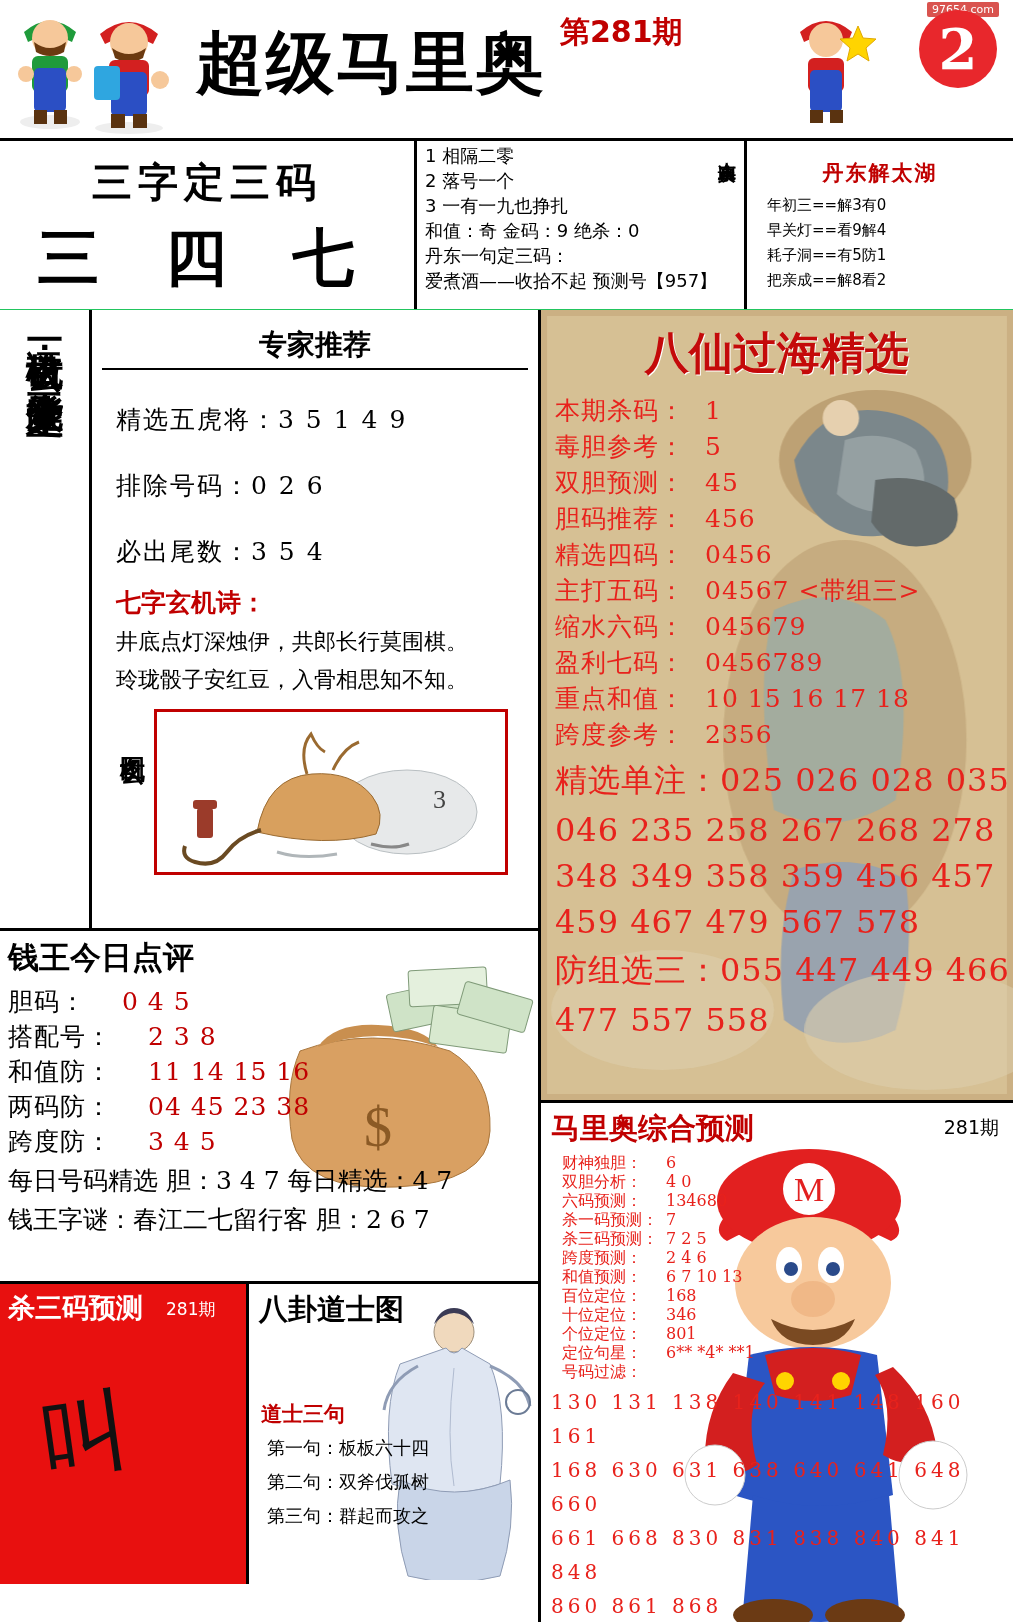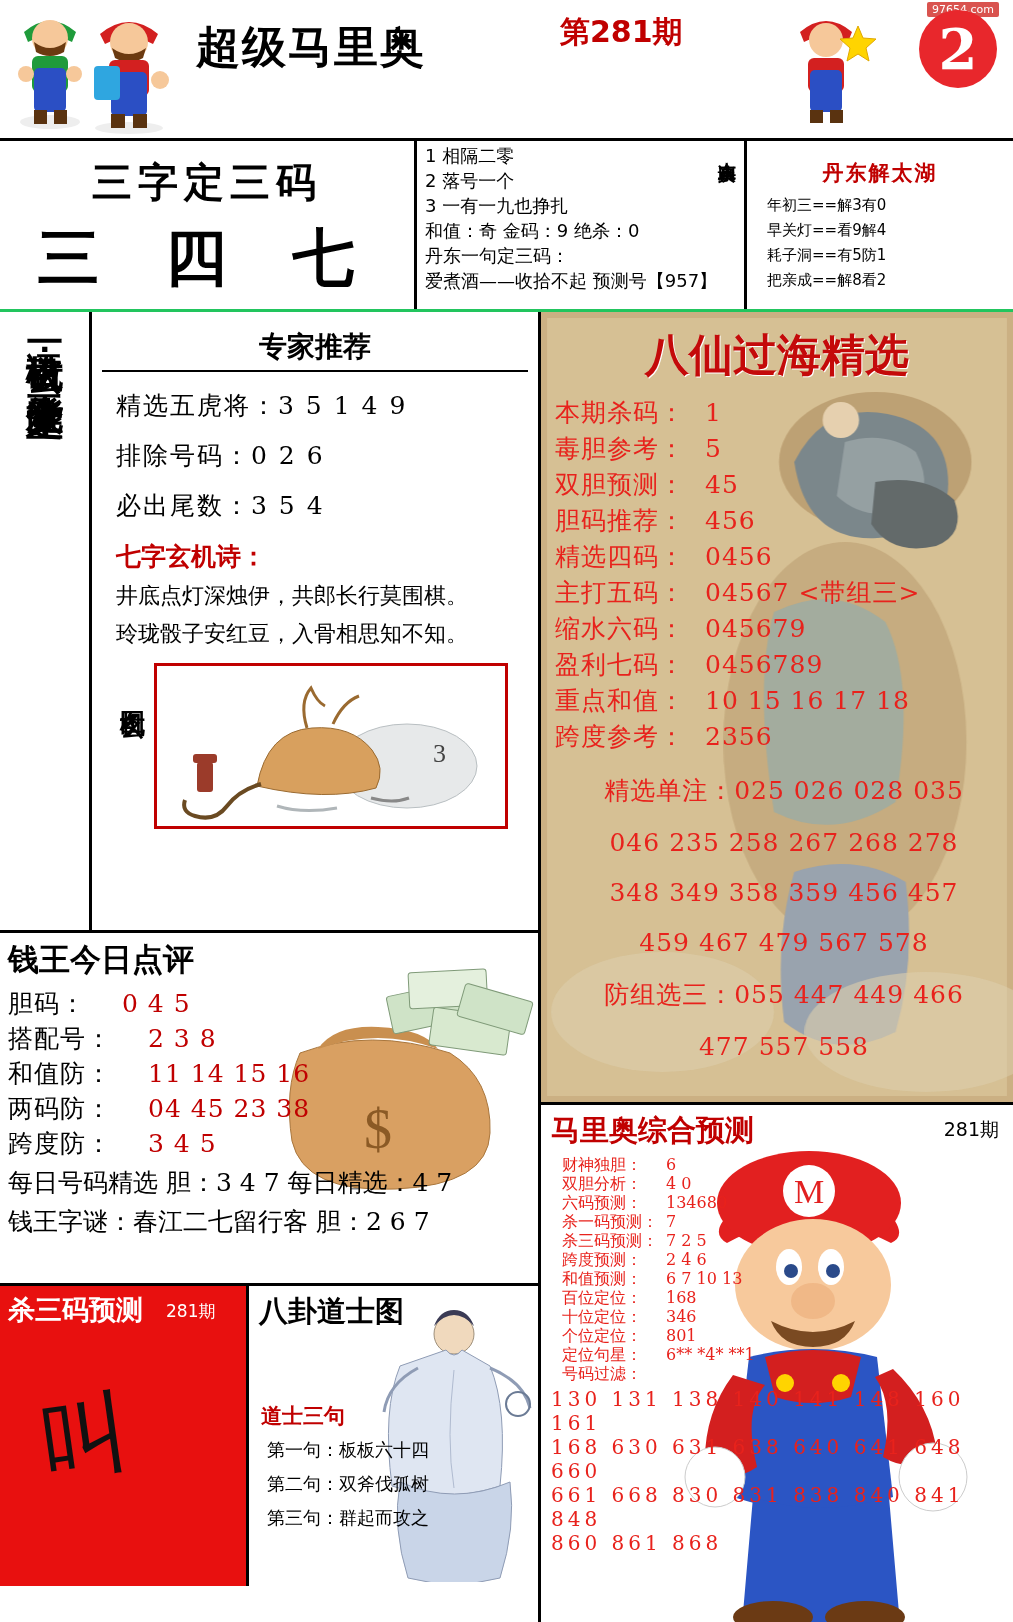--- a/index.html
+++ b/index.html
@@ -4,31 +4,31 @@
 <style>
   html,body{margin:0;padding:0;background:#fff;}
   body{width:1013px;height:1622px;font-family:"DejaVu Sans","Liberation Sans",sans-serif;}
   .page{position:relative;width:1013px;height:1622px;overflow:hidden;background:#fff;}
 
   
   .header{position:relative;height:138px;border-bottom:3px solid #000;background:#fff;}
   .hdr-left-imgs{position:absolute;left:0;top:0;width:186px;height:136px;}
   .luigi{position:absolute;left:4px;top:2px;width:92px;height:128px;}
   .mario-h{position:absolute;left:74px;top:4px;width:110px;height:130px;}
-  .title-main{position:absolute;left:196px;top:18px;font-size:44px;font-weight:bold;
+  .title-main{position:absolute;left:196px;top:18px;font-size:68px;font-weight:bold;
     font-family:"DejaVu Serif","Liberation Serif",serif;letter-spacing:2px;color:#000;text-align:center;}
   .issue{position:absolute;left:560px;top:12px;font-size:30px;color:#c00000;font-weight:bold;}
   .mario-h2{position:absolute;left:780px;top:6px;width:96px;height:126px;}
   .badge-circle{position:absolute;right:16px;top:10px;width:78px;height:78px;border-radius:50%;
     background:#e8272c;color:#fff;font-size:56px;font-weight:bold;display:flex;align-items:center;justify-content:center;
     font-family:"DejaVu Serif","Liberation Serif",serif;}
   .site-tag{position:absolute;right:14px;top:2px;background:#d9534f;color:#fff;font-size:11px;padding:1px 5px;border-radius:2px;}
 
   
-  .row2{display:flex;height:168px;border-bottom:3px solid #22c55e;}
+  .row2{display:flex;height:168px;border-bottom:1px solid #22c55e;}
   .r2-a{width:414px;border-right:3px solid #000;display:flex;flex-direction:column;align-items:center;justify-content:center;}
   .r2-a .t1{font-size:40px;font-weight:bold;font-family:"DejaVu Serif","Liberation Serif",serif;letter-spacing:6px;margin-top:4px;}
   .r2-a .t2{font-size:62px;font-weight:bold;font-family:"DejaVu Serif","Liberation Serif",serif;letter-spacing:22px;margin-top:6px;}
   .r2-b{width:330px;border-right:3px solid #000;padding:2px 8px;box-sizing:border-box;position:relative;}
   .r2-b div{font-size:18px;line-height:25px;color:#000;}
   .vert-label{position:absolute;right:4px;top:6px;width:40px;font-size:19px;color:#1565c0;font-weight:bold;
     writing-mode:vertical-rl;text-orientation:upright;letter-spacing:1px;}
   .r2-c{flex:1;padding:16px 6px;box-sizing:border-box;text-align:center;}
   .r2-c .ct{font-size:21px;color:#c00000;font-weight:bold;letter-spacing:2px;margin:2px 0 6px;}
   .r2-c .cl{font-size:15px;line-height:25px;text-align:left;padding-left:14px;}
@@ -38,21 +38,21 @@
   .left-col{width:541px;border-right:3px solid #000;box-sizing:border-box;}
   .right-col{flex:1;}
 
   .sec-expert{display:flex;height:618px;border-bottom:3px solid #000;}
   .vert-poem{width:92px;border-right:3px solid #000;display:flex;align-items:flex-start;justify-content:center;padding-top:10px;box-sizing:border-box;}
   .vert-poem span{writing-mode:vertical-rl;text-orientation:upright;font-size:37px;font-weight:bold;
     font-family:"DejaVu Serif","Liberation Serif",serif;line-height:1.02;letter-spacing:1px;}
   .expert-body{flex:1;padding:16px 10px 0 10px;box-sizing:border-box;position:relative;}
   .expert-title{text-align:center;font-size:28px;font-weight:bold;font-family:"DejaVu Serif","Liberation Serif",serif;
     border-bottom:2px solid #000;padding-bottom:4px;}
-  .erow{font-size:25px;margin:17px 0 0 14px;letter-spacing:2px;font-family:"DejaVu Serif","Liberation Serif",serif;}
+  .erow{font-size:25px;margin:33px 0 0 14px;letter-spacing:2px;font-family:"DejaVu Serif","Liberation Serif",serif;}
   .poem-head{color:#c00000;font-size:25px;font-weight:bold;margin:18px 0 6px 14px;font-family:"DejaVu Serif","Liberation Serif",serif;}
   .poem-line{font-size:22px;margin:8px 0 0 14px;font-family:"DejaVu Serif","Liberation Serif",serif;}
   .pic-wrap{position:relative;margin:14px 0 0 52px;width:348px;height:160px;border:3px solid #c00000;background:#fff;}
   .pic-label{position:absolute;left:-48px;top:26px;width:40px;writing-mode:vertical-rl;text-orientation:upright;
     font-size:25px;font-weight:bold;font-family:"DejaVu Serif","Liberation Serif",serif;}
 
   .sec-qian{height:350px;border-bottom:3px solid #000;position:relative;overflow:hidden;}
   .qian-title{font-size:31px;font-weight:bold;font-family:"DejaVu Serif","Liberation Serif",serif;padding:6px 0 4px 8px;}
   .qian-list{position:relative;z-index:3;}
   .qrow{font-size:25px;margin:2px 0 0 8px;letter-spacing:1px;font-family:"DejaVu Serif","Liberation Serif",serif;}
@@ -72,30 +72,30 @@
   .bagua .ln{font-size:18px;position:absolute;left:18px;font-family:"DejaVu Serif","Liberation Serif",serif;}
   .taoist{position:absolute;right:0;top:6px;width:170px;height:290px;}
 
   
   .baxian{height:790px;border-bottom:3px solid #000;position:relative;overflow:hidden;background:#cdb58a;}
   .bx-title{position:relative;z-index:4;text-align:center;font-size:44px;font-weight:bold;color:#c40a0a;
     font-family:"DejaVu Serif","Liberation Serif",serif;padding-top:14px;text-shadow:1px 1px 0 #fff;}
   .bx-rows{position:relative;z-index:4;padding:8px 0 0 14px;}
   .bx-row{font-size:25px;color:#e8221c;font-family:"DejaVu Serif","Liberation Serif",serif;margin-top:3px;letter-spacing:1px;}
   .bx-row .k{display:inline-block;min-width:150px;}
-  .bx-free{font-size:25px;color:#e8221c;font-family:"DejaVu Serif","Liberation Serif",serif;margin-top:21px;letter-spacing:1px;text-align:center;}
+  .bx-free{font-size:32px;color:#e8221c;font-family:"DejaVu Serif","Liberation Serif",serif;margin-top:8px;letter-spacing:1px;}
 
   .mlo{height:530px;position:relative;overflow:hidden;}
   .mlo-title{font-size:29px;font-weight:bold;color:#c00000;font-family:"DejaVu Serif","Liberation Serif",serif;padding:6px 0 0 10px;display:inline-block;}
   .mlo-issue{position:absolute;right:14px;top:12px;font-size:19px;}
   .mlo-rows{position:relative;z-index:4;padding:4px 0 0 10px;margin-left:11px;}
   .mlo-row{font-size:16px;color:#e8221c;font-family:"DejaVu Serif","Liberation Serif",serif;line-height:19px;}
   .mlo-row .k{display:inline-block;width:104px;}
   .mlo-nums{position:relative;z-index:4;padding-left:10px;margin-top:4px;}
-  .mlo-nums div{font-size:20px;color:#e8221c;font-family:"DejaVu Serif","Liberation Serif",serif;letter-spacing:4px;line-height:24px;}
+  .mlo-nums div{font-size:20px;color:#e8221c;font-family:"DejaVu Serif","Liberation Serif",serif;letter-spacing:4px;line-height:34px;}
   .mario-big{position:absolute;right:-10px;top:20px;width:420px;height:500px;z-index:2;}
 </style>
 </head>
 <body>
 
 <div class="page">
 
   <div class="header">
     <div class="hdr-left-imgs">
       <svg class="luigi" viewBox="0 0 92 128">

